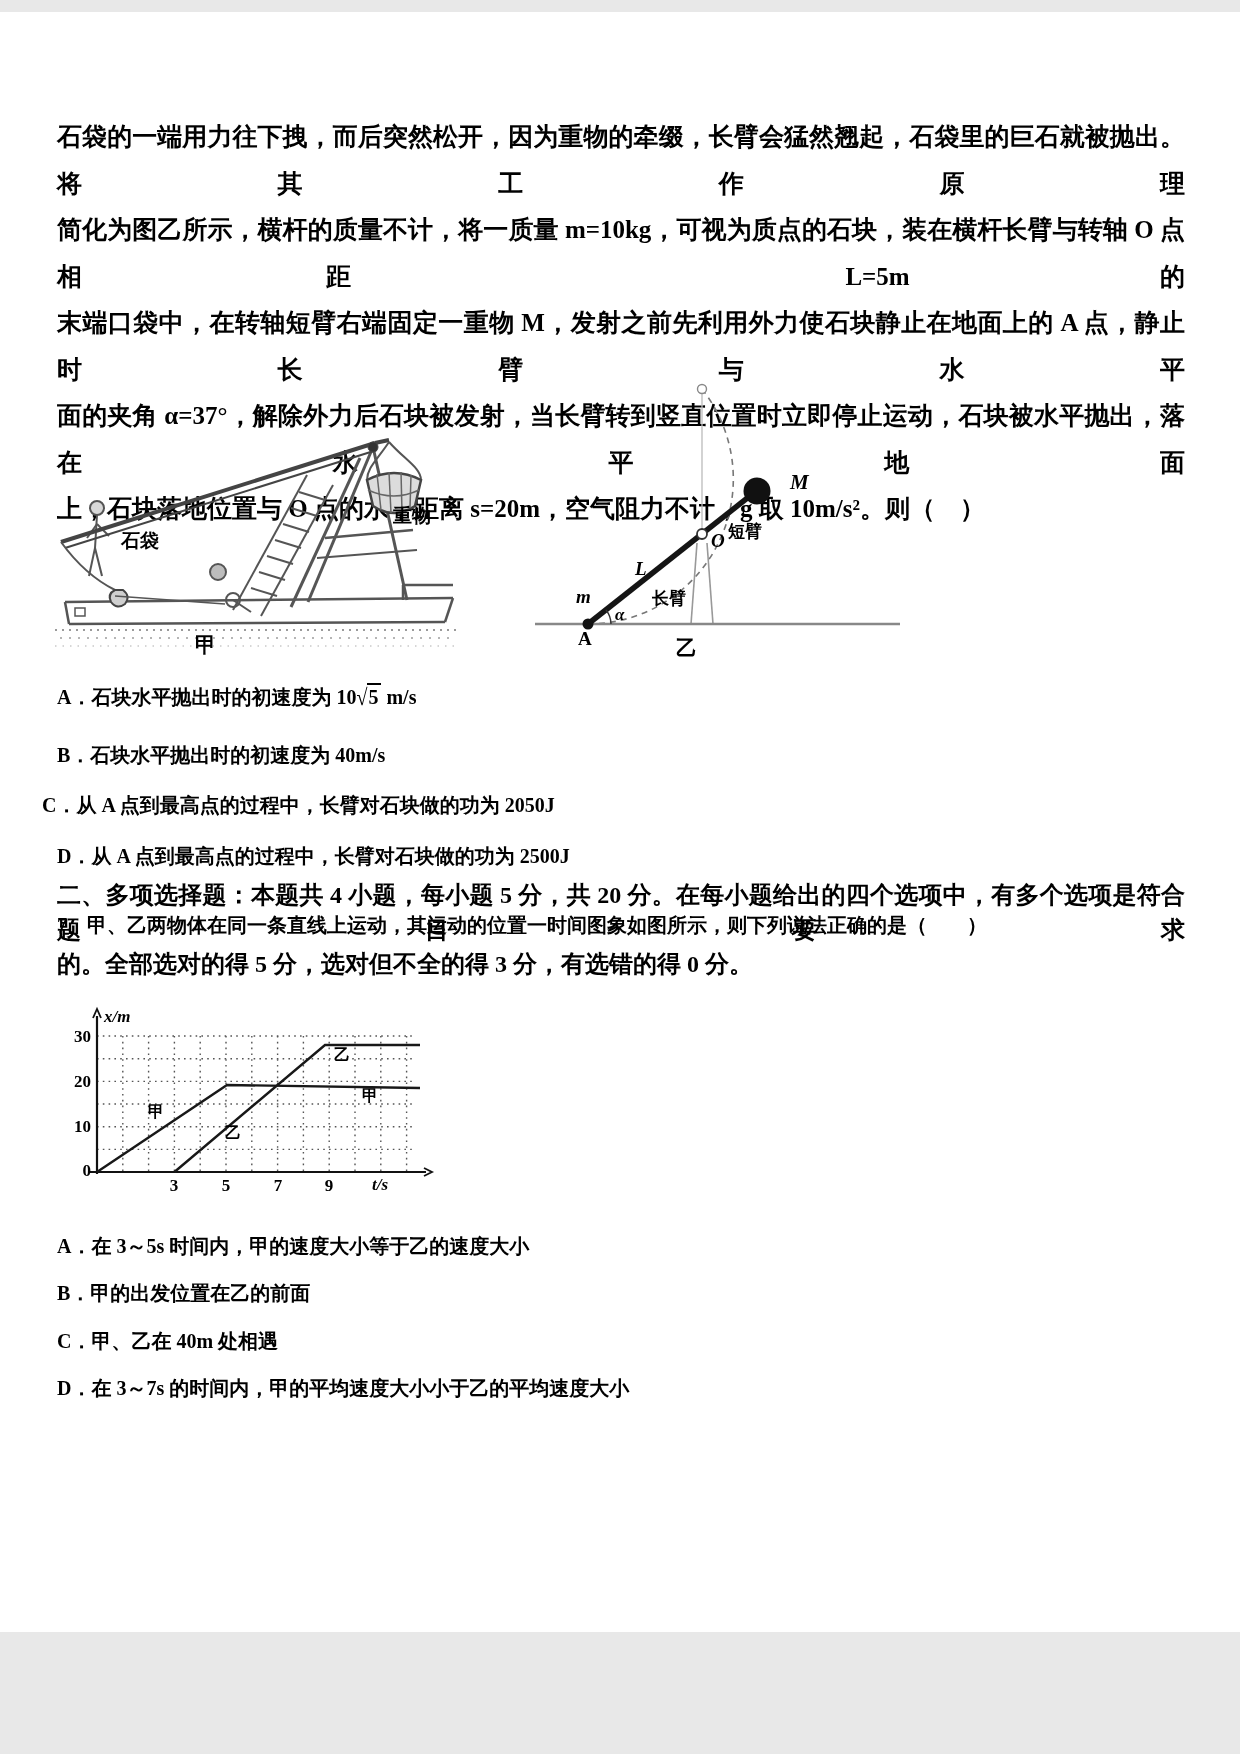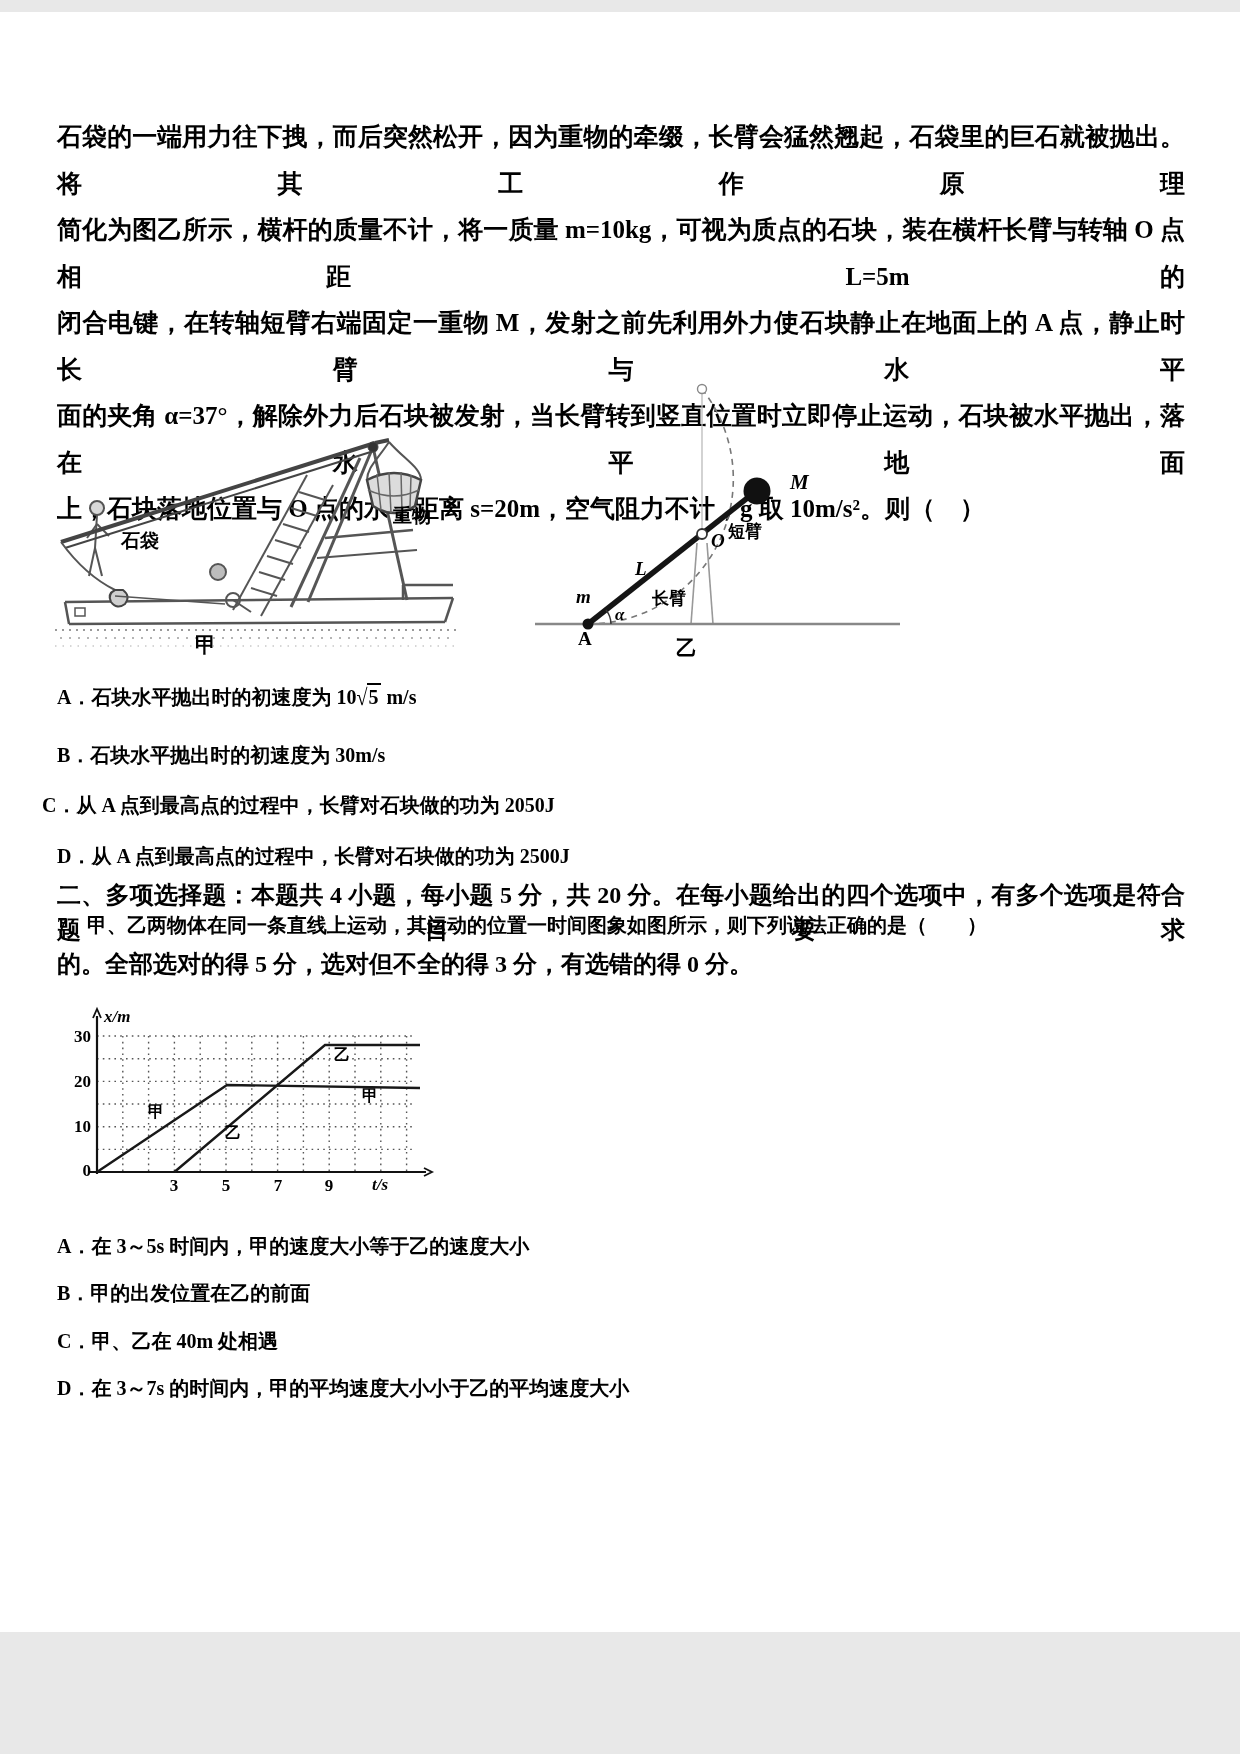--- a/index.html
+++ b/index.html
@@ -21,21 +21,21 @@
   .cjk-label{font-weight:700;}
 </style>
 </head>
 <body>
 
 <div class="page">
 
   <div class="abs" style="top:102px;left:57px;width:1128px;">
     <div class="pline just">石袋的一端用力往下拽，而后突然松开，因为重物的牵缀，长臂会猛然翘起，石袋里的巨石就被抛出。将其工作原理</div>
     <div class="pline just">简化为图乙所示，横杆的质量不计，将一质量 m=10kg，可视为质点的石块，装在横杆长臂与转轴 O 点相距 L=5m 的</div>
-    <div class="pline just">闭合电键，在转轴短臂右端固定一重物 M，发射之前先利用外力使石块静止在地面上的 A 点，静止时长臂与水平</div>
+    <div class="pline just">末端口袋中，在转轴短臂右端固定一重物 M，发射之前先利用外力使石块静止在地面上的 A 点，静止时长臂与水平</div>
     <div class="pline just">面的夹角 α=37°，解除外力后石块被发射，当长臂转到竖直位置时立即停止运动，石块被水平抛出，落在水平地面</div>
     <div class="pline">上，石块落地位置与 O 点的水平距离 s=20m，空气阻力不计，g 取 10m/s²。则（　）</div>
   </div>
 
   <svg class="abs" style="top:368px;left:55px;" width="410" height="285" viewBox="0 0 410 285">
 
     <line x1="0" y1="250" x2="405" y2="250" stroke="#9a9a9a" stroke-width="2" stroke-dasharray="2 5"></line>
     <line x1="5" y1="258" x2="400" y2="258" stroke="#b5b5b5" stroke-width="2" stroke-dasharray="2 7"></line>
     <line x1="0" y1="266" x2="405" y2="266" stroke="#c9c9c9" stroke-width="1.5" stroke-dasharray="1.5 6"></line>
 
@@ -138,21 +138,21 @@
     <text x="172" y="257" font-size="17" class="cjk-label">长臂</text>
     <text x="96" y="256" font-size="19" font-style="italic">m</text>
     <text x="135" y="273" font-size="17" font-style="italic">α</text>
     <text x="98" y="298" font-size="19" font-weight="700">A</text>
     <text x="196" y="308" font-size="21" class="cjk-label">乙</text>
   </svg>
 
   <div class="abs tline" style="top:662px;left:57px;">
     <span>A．石块水平抛出时的初速度为 10</span><span class="sqrt"><span class="sign">√</span><span class="ovl">5</span></span><span> m/s</span>
   </div>
-  <div class="abs tline" style="top:720px;left:57px;">B．石块水平抛出时的初速度为 30m/s</div>
+  <div class="abs tline" style="top:720px;left:57px;">B．石块水平抛出时的初速度为 40m/s</div>
   <div class="abs tline" style="top:770px;left:42px;">C．从 A 点到最高点的过程中，长臂对石块做的功为 2050J</div>
   <div class="abs tline" style="top:821px;left:57px;">D．从 A 点到最高点的过程中，长臂对石块做的功为 2500J</div>
 
   <div class="abs" style="top:866px;left:57px;width:1128px;">
     <div class="sec just">二、多项选择题：本题共 4 小题，每小题 5 分，共 20 分。在每小题给出的四个选项中，有多个选项是符合题目要求</div>
     <div class="sec">的。全部选对的得 5 分，选对但不全的得 3 分，有选错的得 0 分。</div>
   </div>
 
   <div class="abs tline" style="top:890px;left:57px;">7、甲、乙两物体在同一条直线上运动，其运动的位置一时间图象如图所示，则下列说法正确的是（　　）</div>
 

